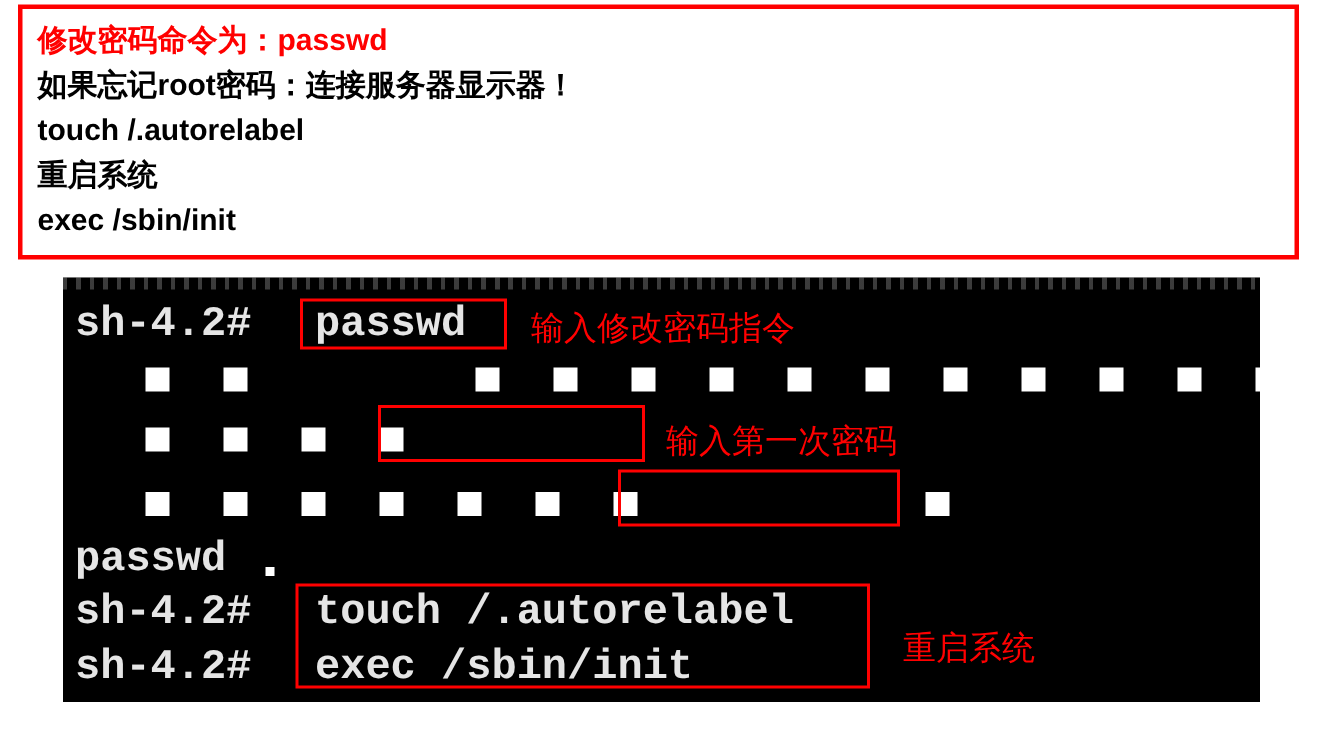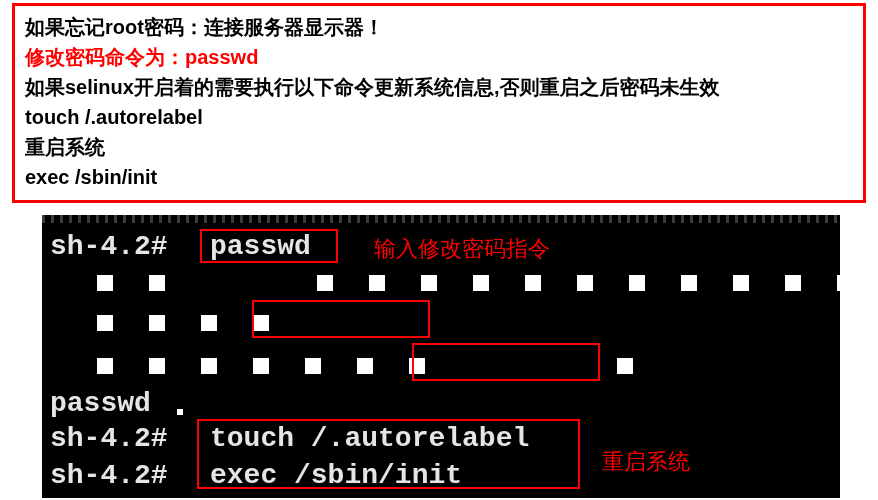--- a/index.html
+++ b/index.html
@@ -71,48 +71,48 @@
     font-size: 22px;
     font-family: "Microsoft YaHei", SimSun, sans-serif;
     font-weight: normal;
     white-space: nowrap;
   }
 </style>
 </head>
 <body>
 
 <div class="instruction-box">
+  <div class="line red">修改密码命令为：passwd</div>
   <div class="line">如果忘记root密码：连接服务器显示器！</div>
-  <div class="line red">修改密码命令为：passwd</div>
-  <div class="line">如果selinux开启着的需要执行以下命令更新系统信息,否则重启之后密码未生效</div>
   <div class="line">touch /.autorelabel</div>
   <div class="line">重启系统</div>
   <div class="line">exec /sbin/init</div>
 </div>
 
 <div class="terminal-wrap">
   <div class="term-top-dots"></div>
 
   <span class="term-text" style="left:8px; top:18px;">sh-4.2#</span>
   <span class="term-text" style="left:168px; top:18px;">passwd</span>
   <div class="redbox" style="left:158px; top:14px; width:138px; height:34px;"></div>
-  <span class="annot" style="left:332px; top:19px;">输入修改密码指令</span>
+  <span class="annot" style="left:312px; top:19px;">输入修改密码指令</span>
 
 
   <div class="dot-row" style="top:60px;">
     <span class="dot"></span><span class="dot"></span>
   </div>
   <div class="dot-row" style="top:60px; left:275px;">
     <span class="dot"></span><span class="dot"></span><span class="dot"></span><span class="dot"></span><span class="dot"></span><span class="dot"></span><span class="dot"></span><span class="dot"></span><span class="dot"></span><span class="dot"></span><span class="dot"></span>
   </div>
 
   <div class="dot-row" style="top:100px;">
     <span class="dot"></span><span class="dot"></span><span class="dot"></span><span class="dot"></span>
   </div>
   <div class="redbox" style="left:210px; top:85px; width:178px; height:38px;"></div>
+  <span class="annot" style="left:402px; top:94px;">输入第一次密码</span>
 
   <div class="dot-row" style="top:143px;">
     <span class="dot"></span><span class="dot"></span><span class="dot"></span><span class="dot"></span><span class="dot"></span><span class="dot"></span><span class="dot"></span>
   </div>
   <div class="dot-row" style="top:143px; left:575px;">
     <span class="dot"></span>
   </div>
   <div class="redbox" style="left:370px; top:128px; width:188px; height:38px;"></div>
 
   <span class="term-text" style="left:8px; top:175px;">passwd</span>

